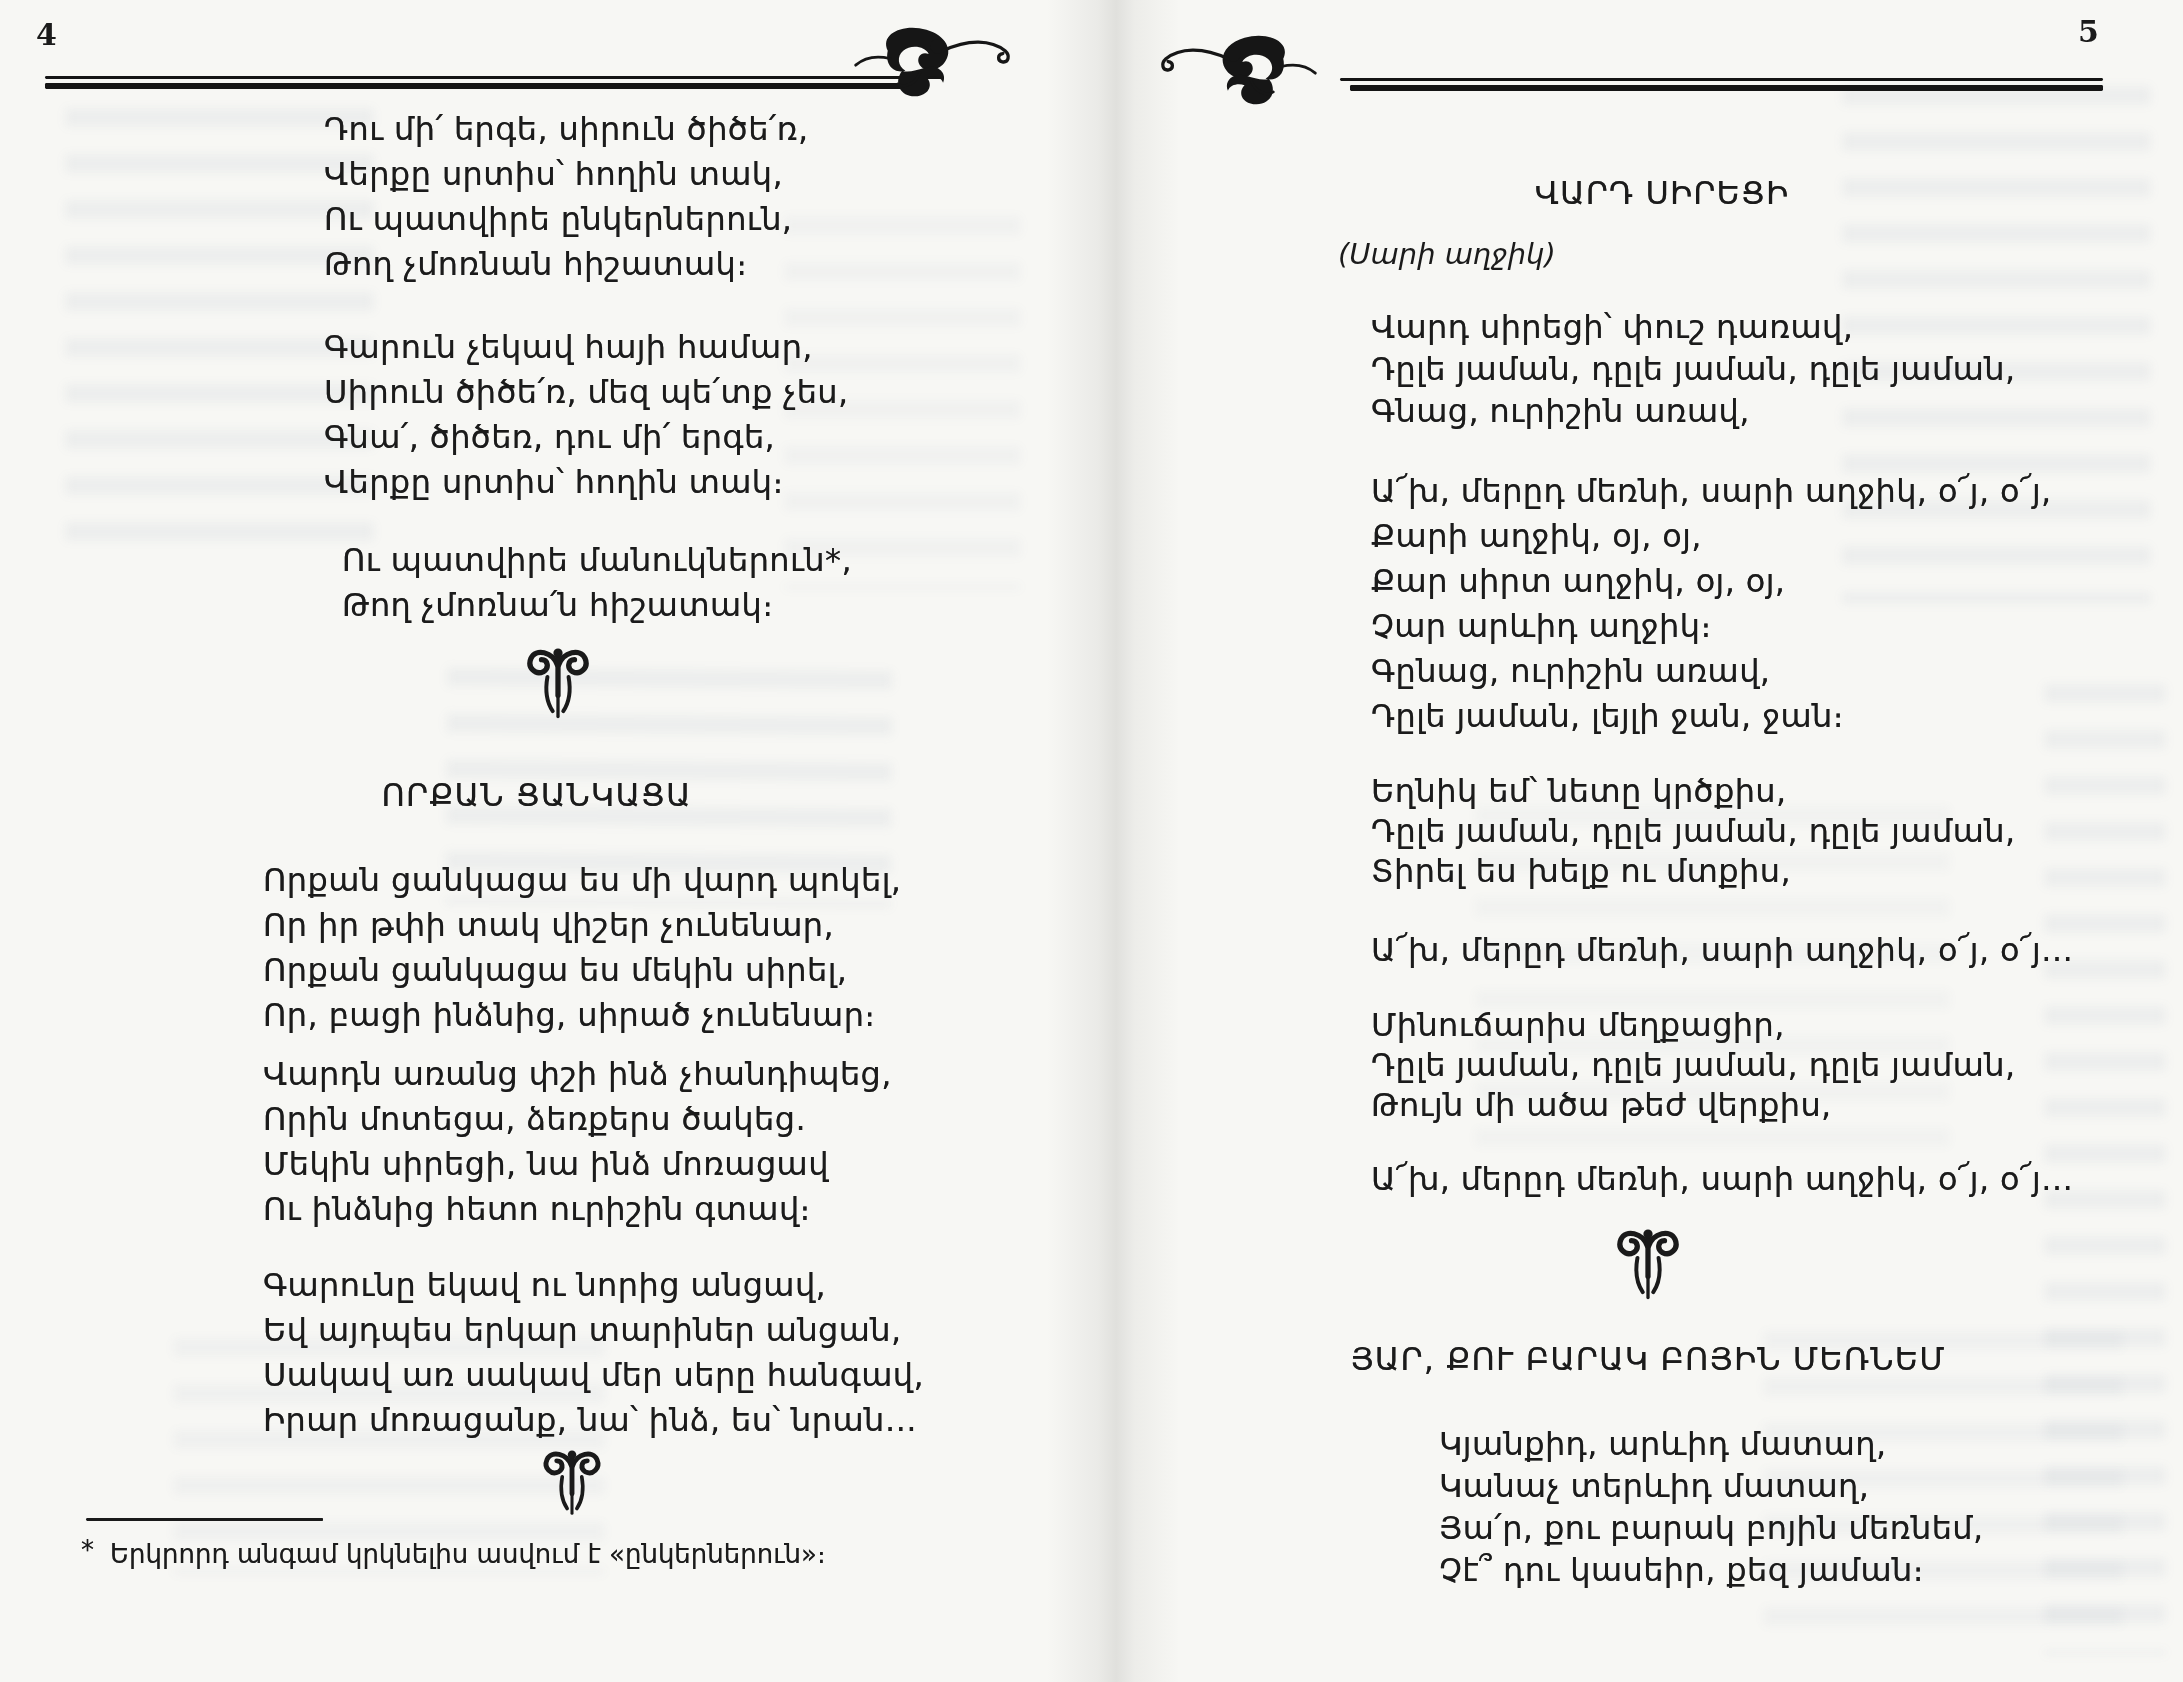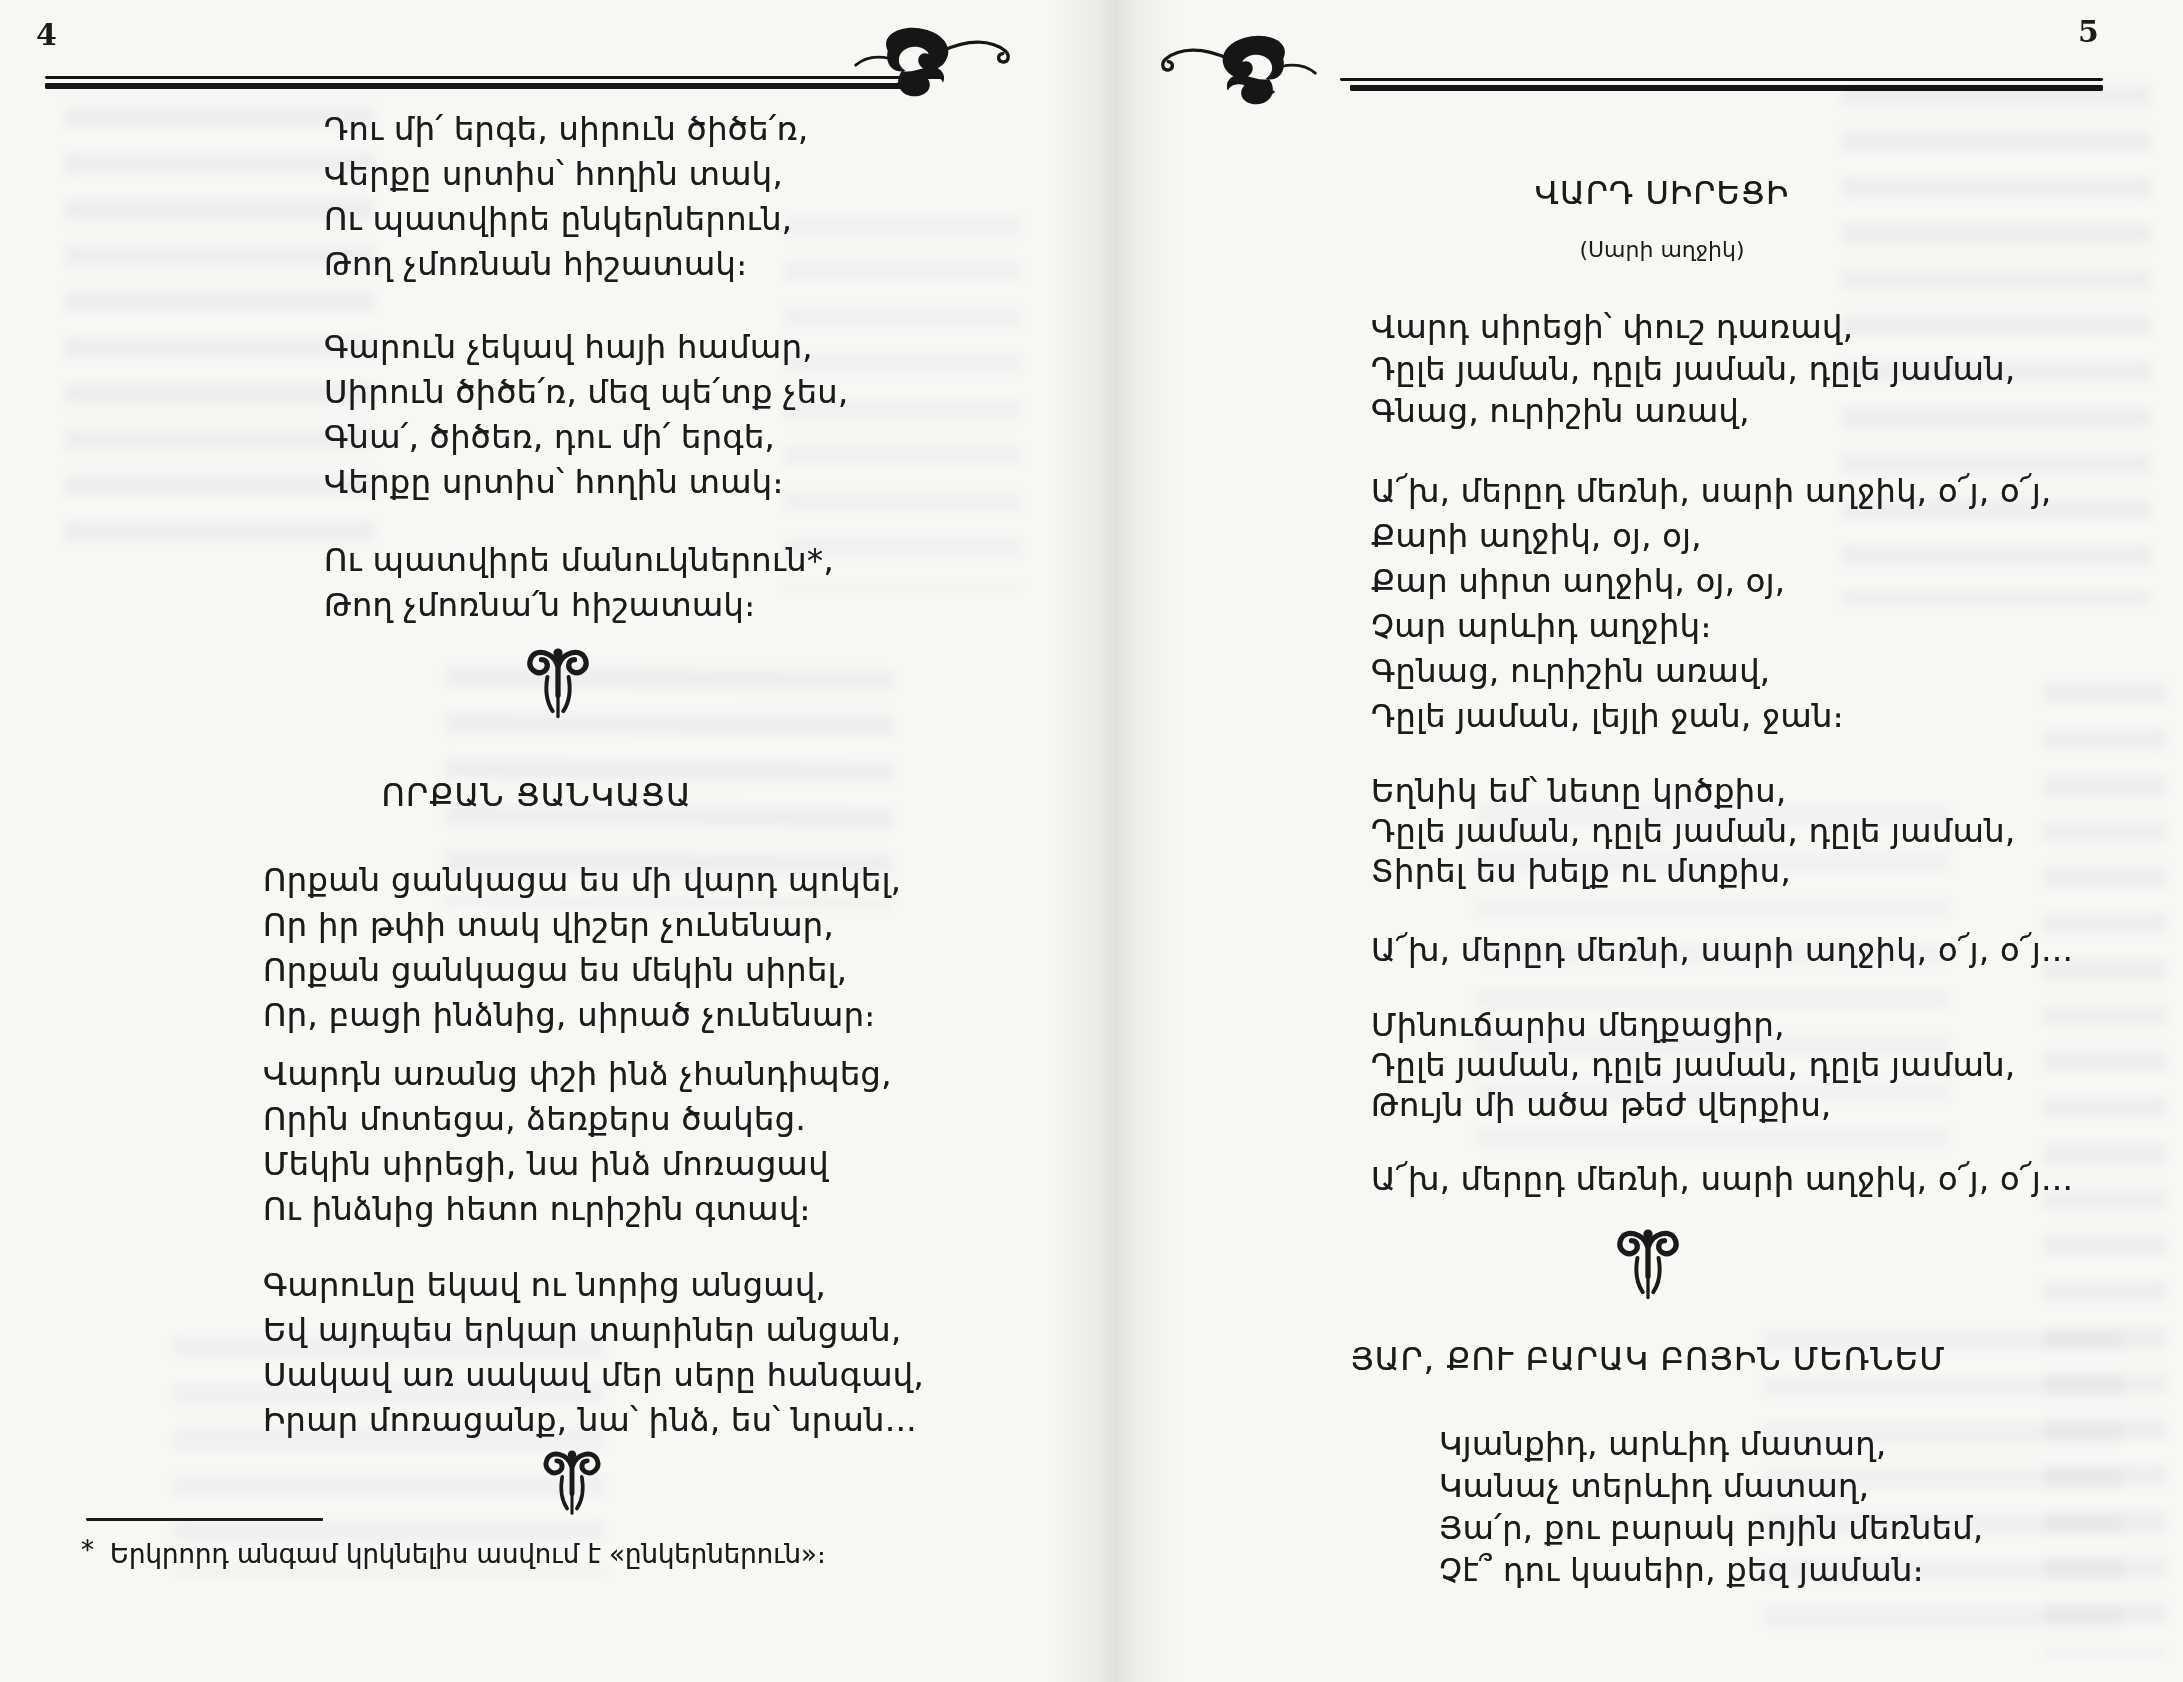--- a/index.html
+++ b/index.html
@@ -54,22 +54,22 @@
   .lh55{line-height:40px}
   .lh59{line-height:42px}
   .poem-title{
     position:absolute;
     font-size:32px;font-weight:normal;letter-spacing:1.1px;
     text-align:center;white-space:nowrap;
     text-shadow:0 0 0.4px rgba(25,25,25,.7);
   }
   .poem-subtitle{
     position:absolute;
-    font-size:22px;
-    text-align:center;white-space:nowrap;
+    font-size:29px;font-style:italic;
+    white-space:nowrap;
   }
   .fleuron{position:absolute;}
   .footnote-rule{
     position:absolute;height:2.9px;background:#1a1a1a;border-radius:1.4px 0.7px 0.7px 1.4px;
   }
   .footnote{
     position:absolute;font-size:26px;line-height:35px;white-space:nowrap;
     text-shadow:0 0 0.4px rgba(25,25,25,.6);
   }
   .fn-marker{display:inline-block;margin-right:16px;transform:translateY(-4.3px);}
@@ -132,21 +132,21 @@
     <div>Թող չմոռնան հիշատակ։</div>
   </div>
 
   <div class="stanza" style="left:324px;top:325px">
     <div>Գարուն չեկավ հայի համար,</div>
     <div>Սիրուն ծիծե՛ռ, մեզ պե՛տք չես,</div>
     <div>Գնա՛, ծիծեռ, դու մի՛ երգե,</div>
     <div>Վերքը սրտիս՝ հողին տակ։</div>
   </div>
 
-  <div class="stanza" style="left:324px;top:538px">
+  <div class="stanza" style="left:342px;top:538px">
     <div>Ու պատվիրե մանուկներուն*,</div>
     <div>Թող չմոռնա՛ն հիշատակ։</div>
   </div>
 
   <div class="fleuron" style="left:525px;top:642px">
     <svg width="66" height="79" viewBox="0 0 100 118">
         <use href="#fleuron-glyph"></use>
       </svg>
   </div>
 

